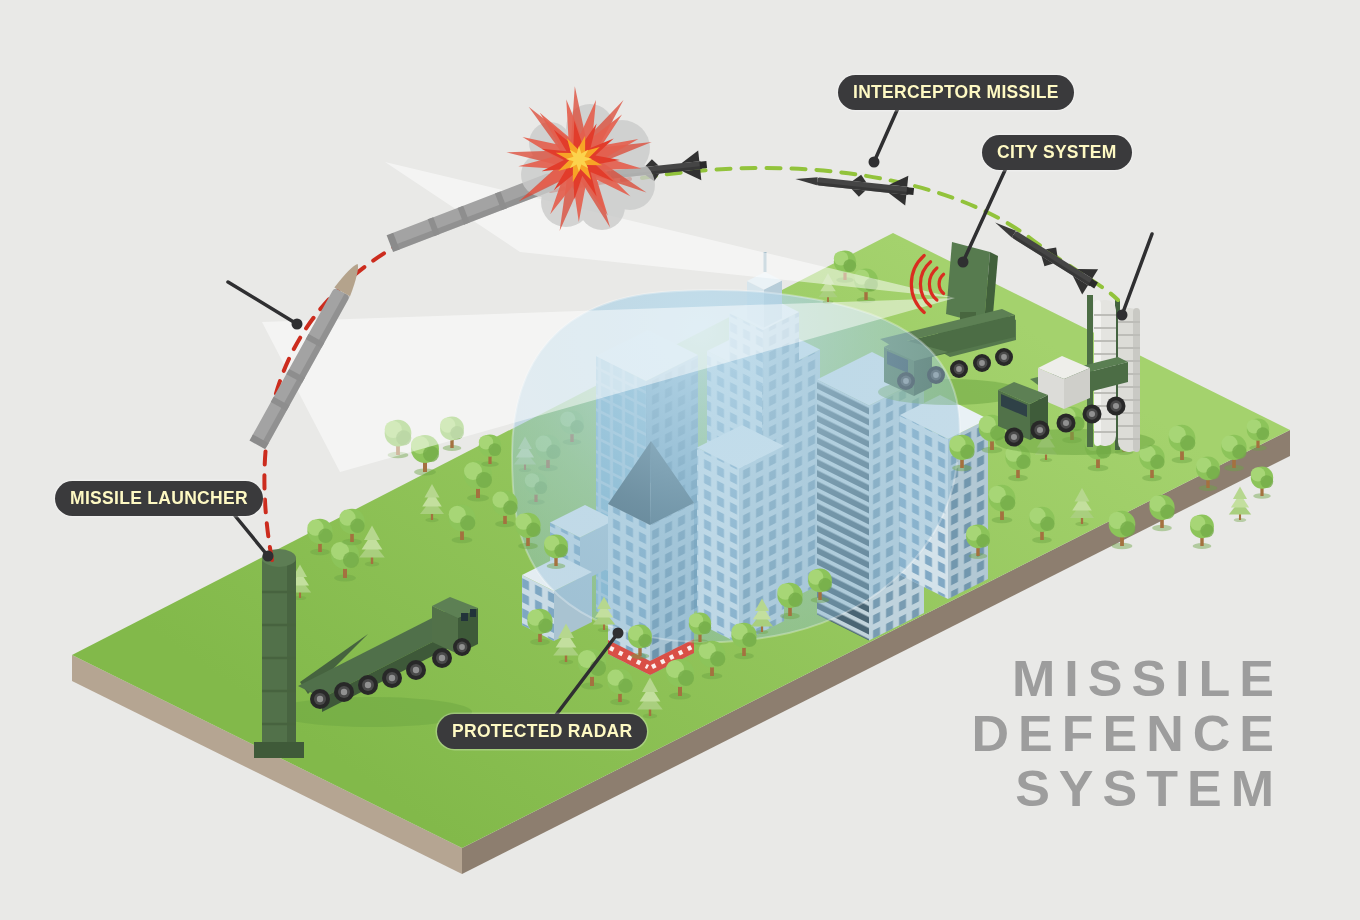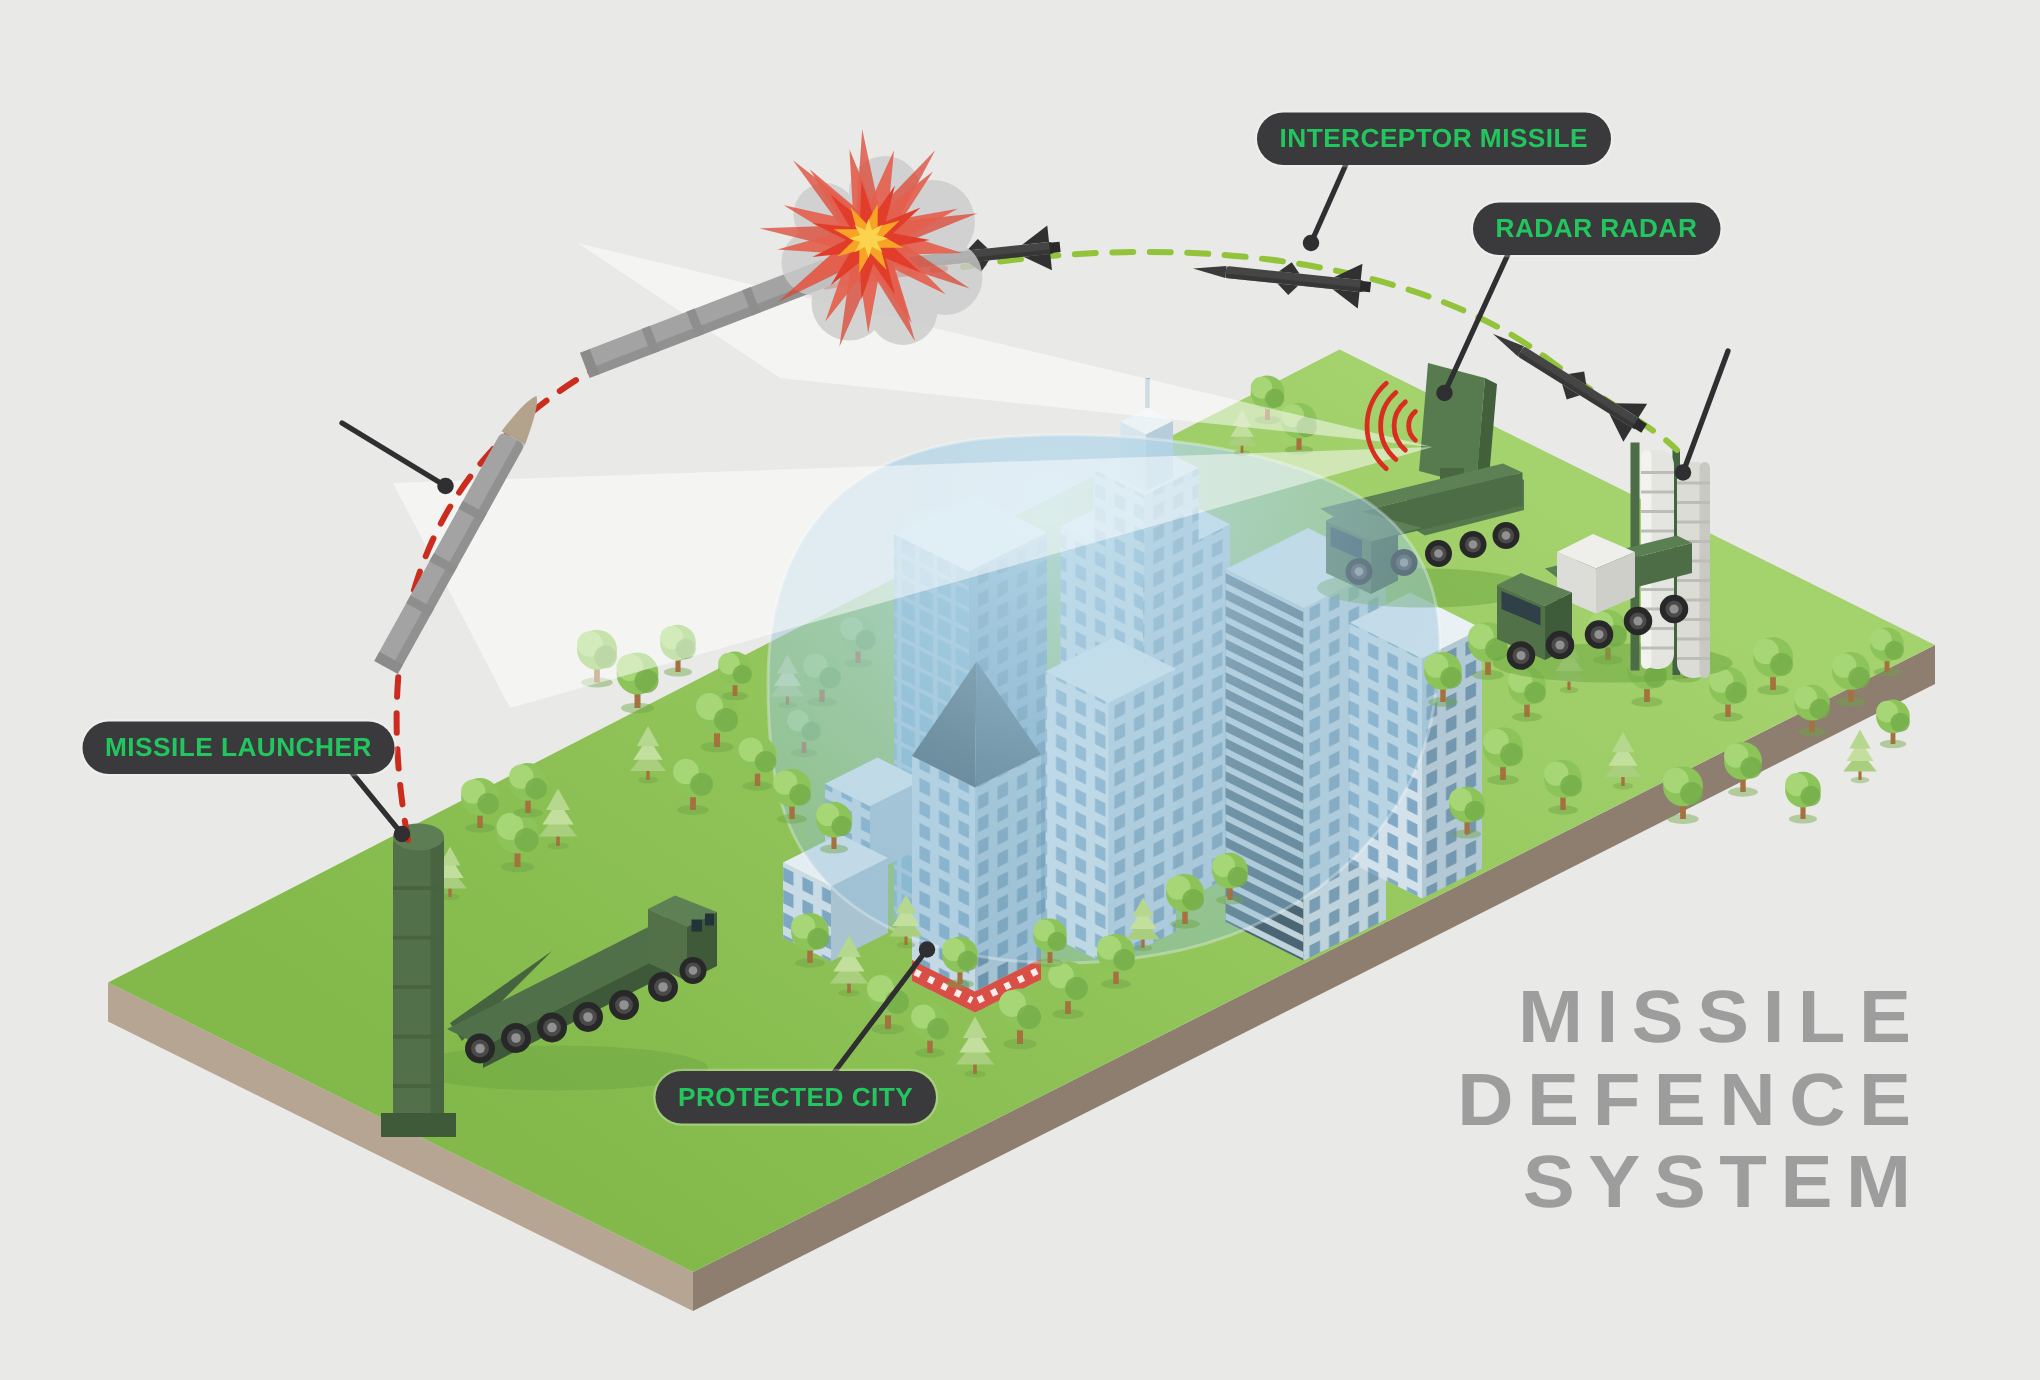--- a/index.html
+++ b/index.html
@@ -2,21 +2,21 @@
 <html><head>
 <meta charset="utf-8">
 <style>
   html,body{margin:0;padding:0;background:#d8d8d6;}
   .stage{
     position:relative;width:1360px;height:920px;overflow:hidden;
     background:#e9e9e7;font-family:"Liberation Sans",sans-serif;
   }
   .scene{position:absolute;left:0;top:0;}
   .pill{
-    position:absolute;background:#3a3a3c;color:#22c55e;
+    position:absolute;background:#3a3a3c;color:#fef9c3;
     font-weight:bold;font-size:17.5px;letter-spacing:.3px;
     padding:7px 15px;border-radius:18px;white-space:nowrap;
     box-shadow:0 0 0 1.5px rgba(255,255,255,.25);
   }
   .title{
     position:absolute;right:77px;top:651px;text-align:right;
     color:#9d9d9d;font-weight:bold;font-size:52px;line-height:58px;
     letter-spacing:9px;transform:scaleY(.95);transform-origin:top right;
   }
   .title div{white-space:nowrap;}
@@ -378,23 +378,23 @@
     <circle cx="297" cy="324" r="5.5"></circle>
     <circle cx="268" cy="556" r="5.5"></circle>
     <circle cx="618" cy="633" r="5.5"></circle>
     <circle cx="874" cy="162" r="5.5"></circle>
     <circle cx="963" cy="262" r="5.5"></circle>
     <circle cx="1122" cy="315" r="5.5"></circle>
   </g>
 </svg>
 
 <div class="pill" style="left:55px;top:481px">MISSILE LAUNCHER</div>
-<div class="pill" style="left:437px;top:714px">PROTECTED CITY</div>
+<div class="pill" style="left:437px;top:714px">PROTECTED RADAR</div>
 <div class="pill" style="left:838px;top:75px">INTERCEPTOR MISSILE</div>
-<div class="pill" style="left:982px;top:135px">RADAR RADAR</div>
+<div class="pill" style="left:982px;top:135px">CITY SYSTEM</div>
 
 <div class="title">
   <div>MISSILE</div>
   <div>DEFENCE</div>
   <div>SYSTEM</div>
 </div>
 
 </div>
 
 </body></html>

